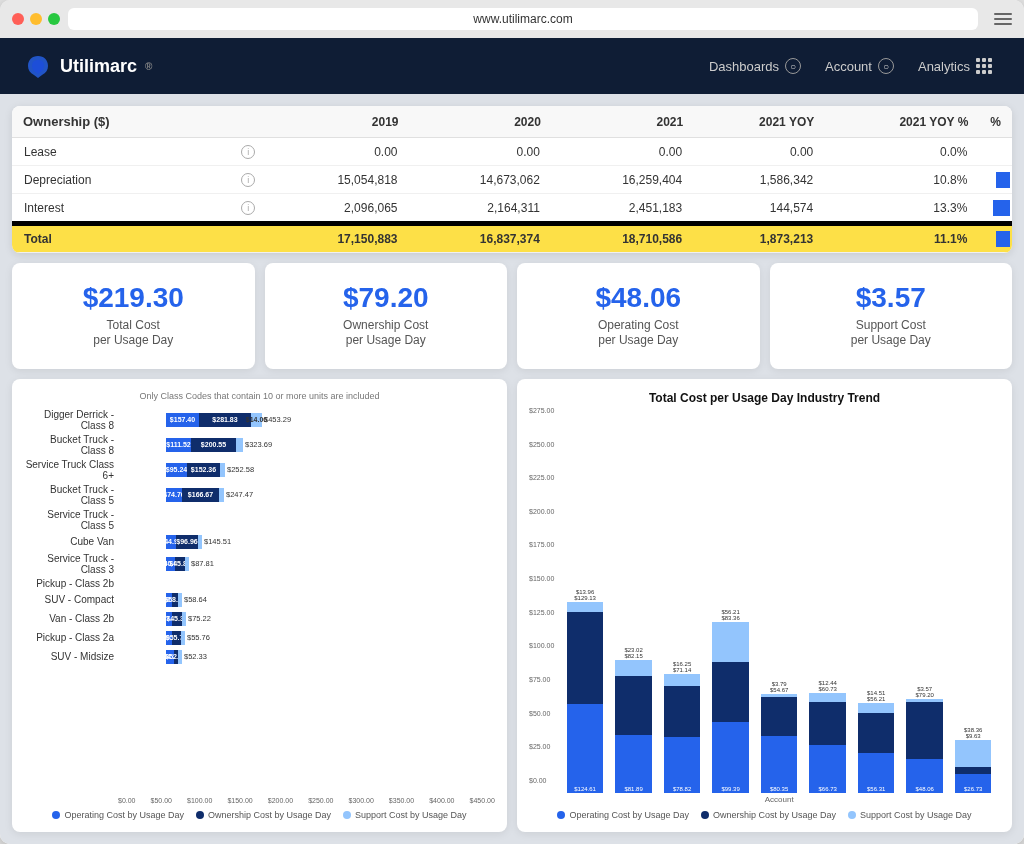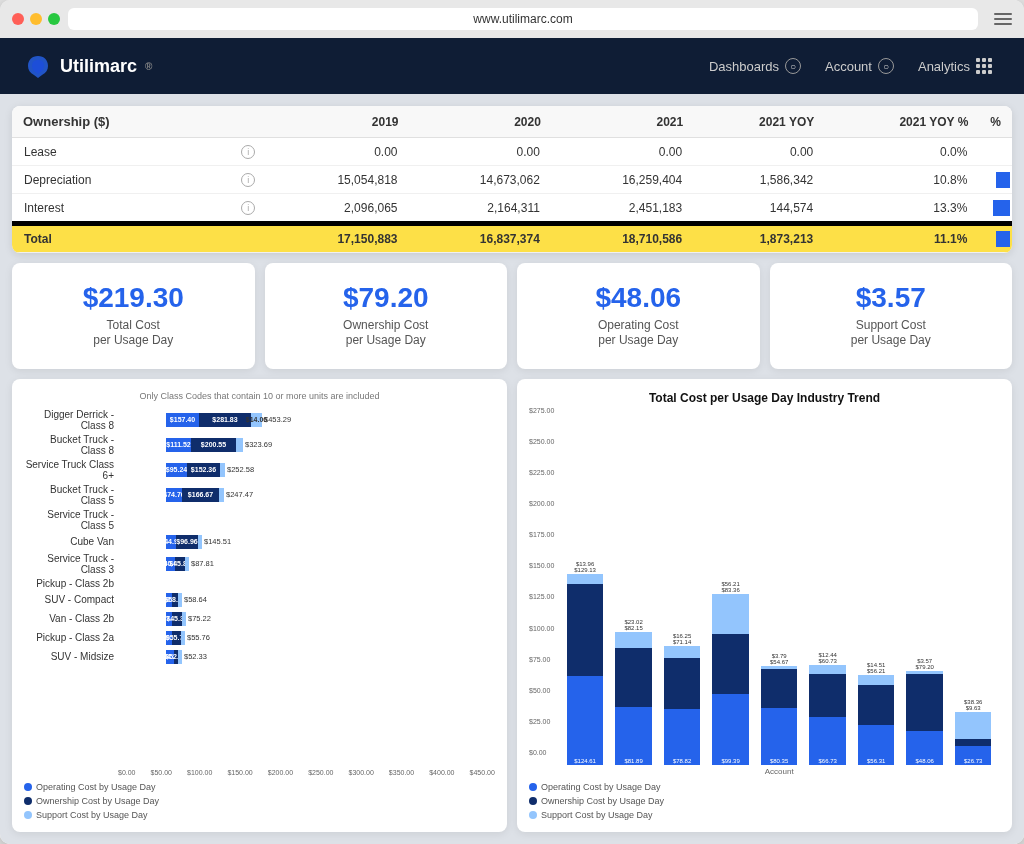--- a/index.html
+++ b/index.html
@@ -221,25 +221,24 @@
       margin-bottom: 2px;
     }
     .chart-subtitle {
       font-size: 9px;
       color: #777;
       text-align: center;
       margin-bottom: 8px;
     }
     .chart-legend {
       display: flex;
-      gap: 4px;
+      gap: 12px;
       justify-content: center;
       margin-top: 6px;
       flex-shrink: 0;
-      flex-direction: column;
     }
     .legend-item {
       display: flex;
       align-items: center;
       gap: 4px;
       font-size: 9px;
       color: #555;
     }
     .legend-dot {
       width: 8px; height: 8px;

